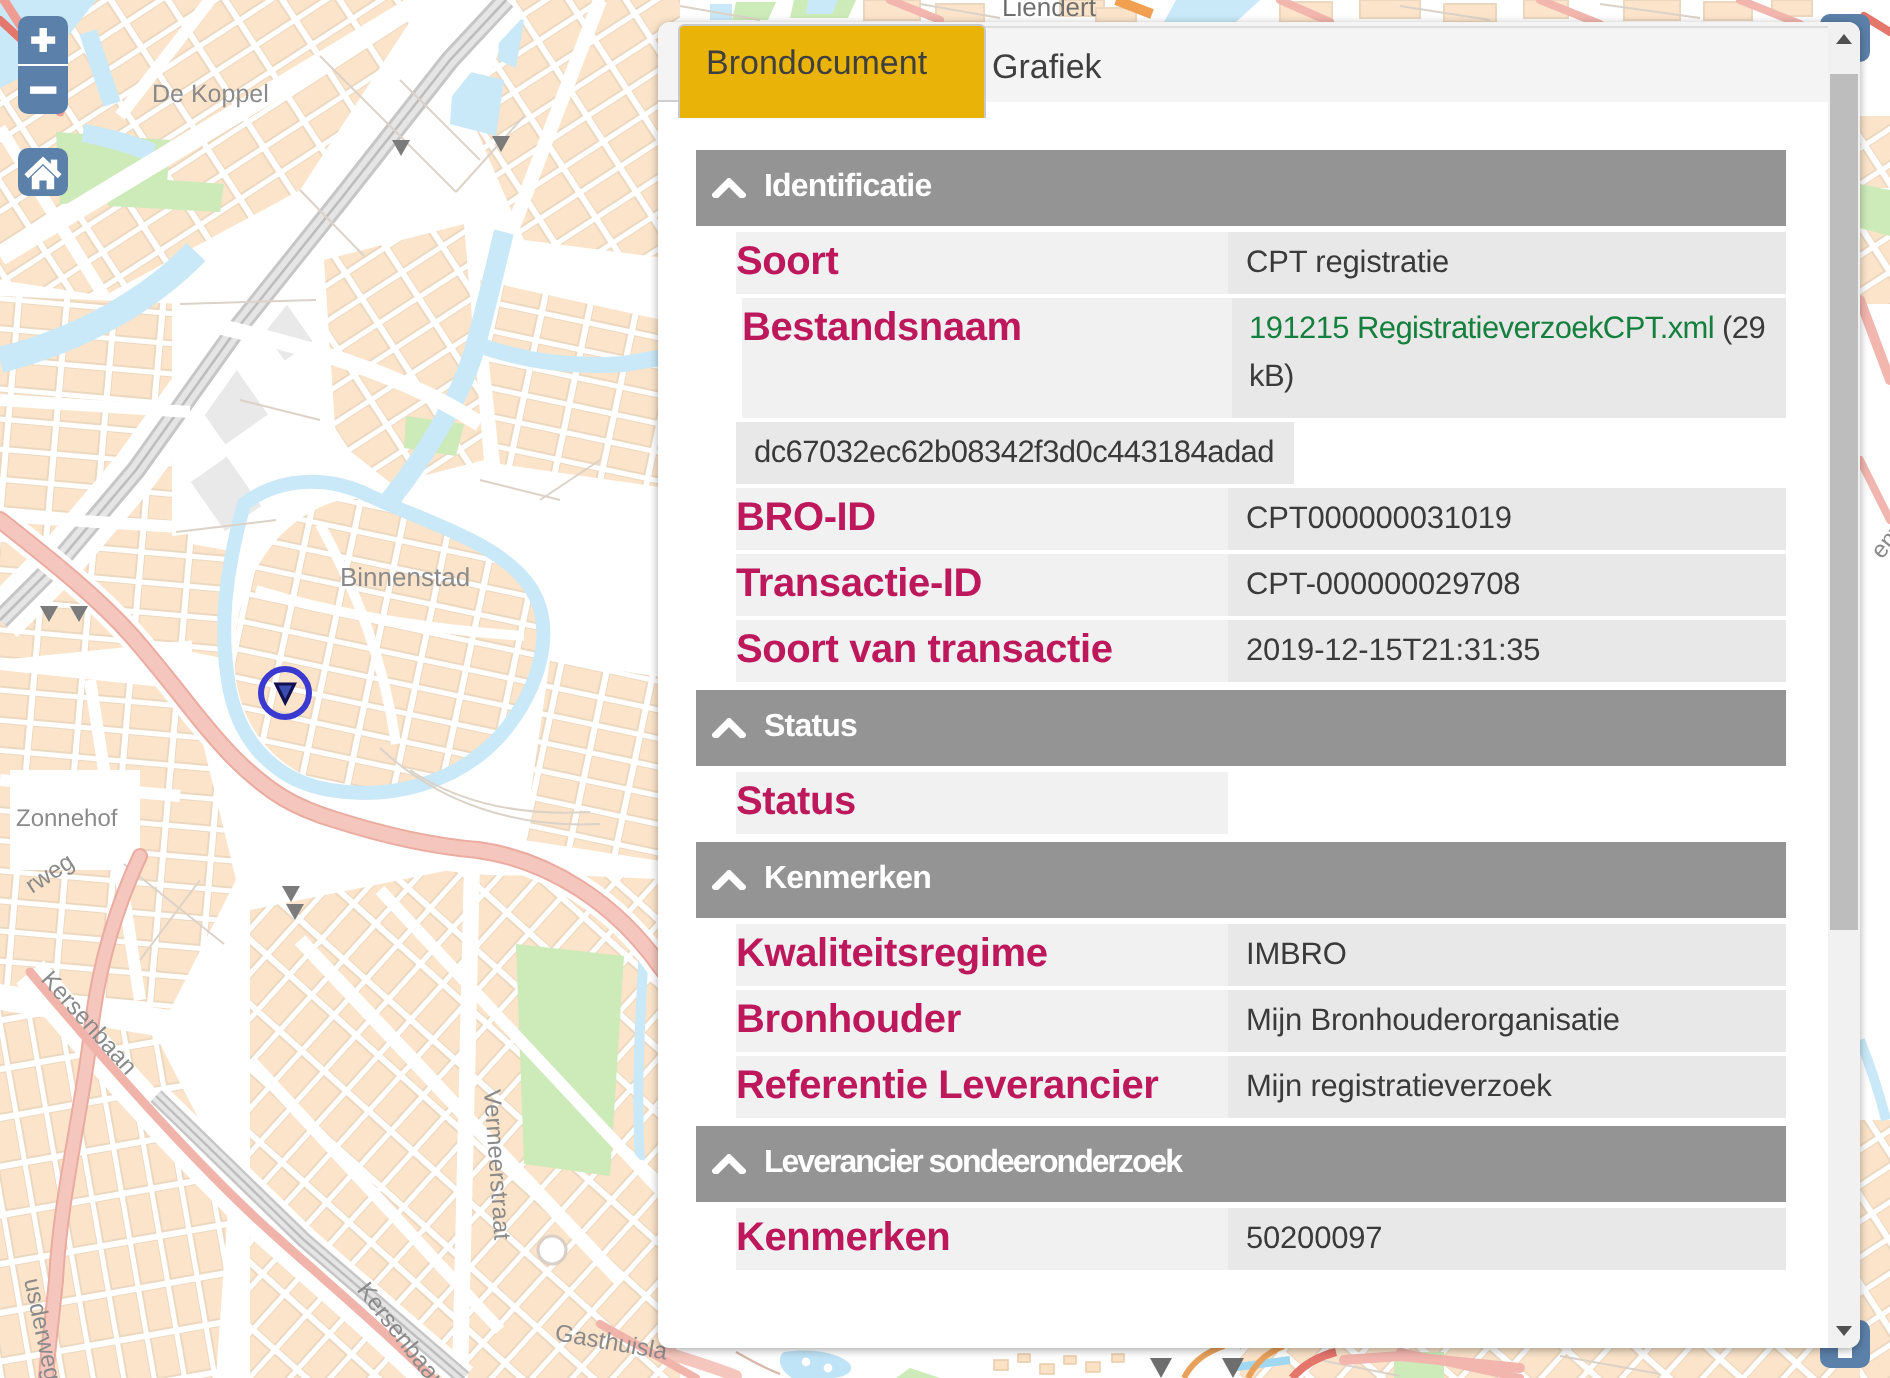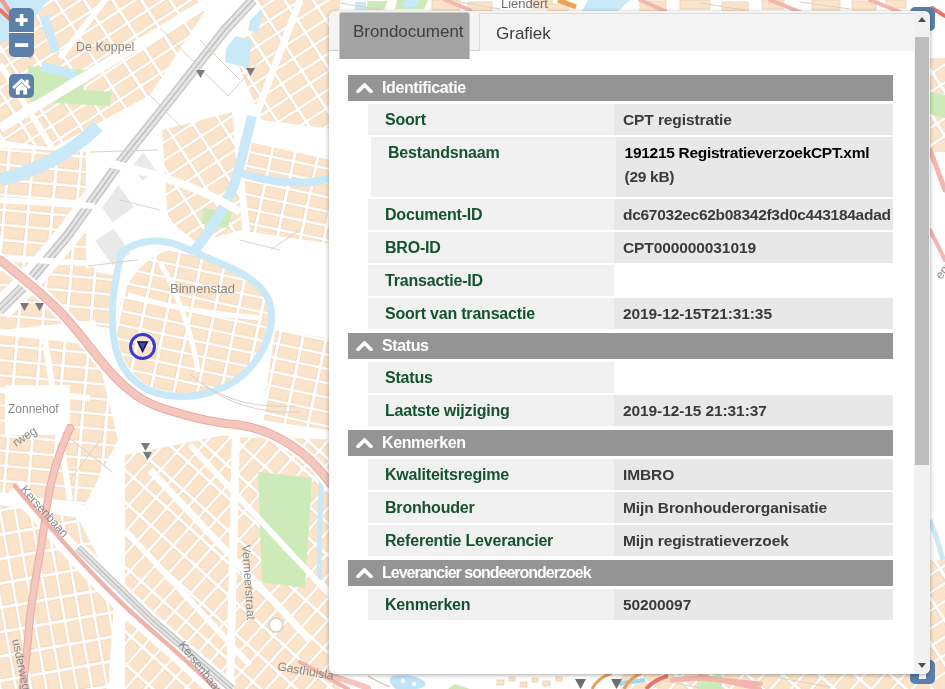--- a/index.html
+++ b/index.html
@@ -10,32 +10,32 @@
 #zin{left:9px;top:8px;border-radius:5px 5px 0 0;box-shadow:0 1px 0 #fff;}
 #zout{left:9px;top:33px;border-radius:0 0 5px 5px;}
 #home{left:9px;top:74px;border-radius:5px;}
 
 #bbtn-top{position:absolute;left:910px;top:7px;width:25px;height:24px;background:#5b80a9;border-radius:5px;z-index:1;}
 #bbtn-bot{position:absolute;left:910px;top:660px;width:25px;height:24px;background:#5b80a9;border-radius:5px;z-index:1;}
 #bbtn-bot:after{content:"";position:absolute;left:9px;top:14px;width:7px;height:5px;background:#fff;}
 
 #panel{position:absolute;left:329px;top:11px;width:601px;height:663px;background:#fff;border-radius:6px;box-shadow:0 1px 4px rgba(0,0,0,.35);z-index:2;overflow:hidden;}
 #tabbar{position:absolute;left:0;top:0;width:585px;height:39px;background:#f4f4f4;border-bottom:1px solid #cfcfcf;border-radius:6px 0 0 0;}
-#tab-active{position:absolute;box-sizing:border-box;left:10px;top:1px;width:131px;height:47px;background:#a3a3a3;border:1px solid #c9c9c9;border-bottom:none;border-radius:3px 3px 0 0;font-size:17px;color:#3f3f3f;padding-left:13px;line-height:38px;}
+#tab-active{position:absolute;box-sizing:border-box;left:10px;top:1px;width:154px;height:47px;background:#eab308;border:1px solid #c9c9c9;border-bottom:none;border-radius:3px 3px 0 0;font-size:17px;color:#3f3f3f;padding-left:13px;line-height:38px;}
 #tab2{position:absolute;box-sizing:border-box;left:150px;top:2px;width:441px;height:38px;background:#f4f4f4;border:1px solid #dcdcdc;border-bottom:none;padding-left:16px;font-size:17px;color:#3f3f3f;line-height:40px;}
 #content{position:absolute;left:19px;top:64px;width:545px;}
-.sec{box-sizing:border-box;height:26px;background:#949494;margin:4px 0 3px 0;color:#fff;font-size:16px;font-weight:bold;letter-spacing:-0.4px;display:flex;align-items:center;}
+.sec{box-sizing:border-box;height:38px;background:#949494;margin:4px 0 3px 0;color:#fff;font-size:16px;font-weight:bold;letter-spacing:-0.4px;display:flex;align-items:center;}
 .sec:first-child{margin-top:0;}
 .sec svg{margin-left:8px;margin-right:9px;}
 .row{display:flex;margin:0 0 2px 20px;height:31px;}
 .row.tall{height:60px;margin-left:23px;}
-.lbl,.val{box-sizing:border-box;font-weight:bold;}
-.lbl{width:246px;background:#f1f1f1;padding:4px 0 0 17px;font-weight:bold;font-size:16px;letter-spacing:-0.2px;color:#14532d;line-height:23px;}
+.lbl,.val{box-sizing:border-box;}
+.lbl{width:246px;background:#f1f1f1;padding:4px 0 0 0;font-weight:bold;font-size:20px;letter-spacing:-0.2px;color:#be185d;line-height:23px;}
 .val{width:279px;background:#e8e8e8;padding:4px 9px 0 9px;font-size:15.5px;letter-spacing:-0.1px;color:#3a3a3a;line-height:24px;}
-.val a{color:#000000;text-decoration:none;}
+.val a{color:#15803d;text-decoration:none;}
 
 #sbar{position:absolute;right:0;top:0;width:16px;height:663px;background:#f1f1f1;}
 #sbar .up{position:absolute;top:0;left:0;width:16px;height:17px;}
 #sbar .up:after{content:"";position:absolute;left:4px;top:6px;border-left:4px solid transparent;border-right:4px solid transparent;border-bottom:5px solid #505050;}
 #sbar .down{position:absolute;bottom:0;left:0;width:16px;height:17px;}
 #sbar .down:after{content:"";position:absolute;left:4px;top:6px;border-left:4px solid transparent;border-right:4px solid transparent;border-top:5px solid #505050;}
 #sbar .thumb{position:absolute;left:1px;top:26px;width:14px;height:428px;background:#bdbdbd;}
 </style>
 </head>
 <body>
@@ -271,43 +271,39 @@
         </svg>Identificatie</div>
     <div class="row">
         <div class="lbl">Soort</div>
         <div class="val">CPT registratie</div>
       </div>
     <div class="row tall">
         <div class="lbl">Bestandsnaam</div>
         <div class="val" style="letter-spacing:-0.3px"><a href="#">191215 RegistratieverzoekCPT.xml</a> (29 kB)</div>
       </div>
     <div class="row">
-        <div class="lbl">Document-ID</div>
         <div class="val" style="letter-spacing:-0.28px">dc67032ec62b08342f3d0c443184adad</div>
       </div>
     <div class="row">
         <div class="lbl">BRO-ID</div>
         <div class="val">CPT000000031019</div>
       </div>
     <div class="row">
         <div class="lbl">Transactie-ID</div>
+        <div class="val">CPT-000000029708</div>
       </div>
     <div class="row">
         <div class="lbl">Soort van transactie</div>
         <div class="val">2019-12-15T21:31:35</div>
       </div>
     <div class="sec"><svg width="17" height="10" viewBox="0 0 17 10">
           <polyline points="2,8.5 8.5,2 15,8.5" fill="none" stroke="#fff" stroke-width="3.6" stroke-linecap="square"></polyline>
         </svg>Status</div>
     <div class="row">
         <div class="lbl">Status</div>
-      </div>
-    <div class="row">
-        <div class="lbl">Laatste wijziging</div>
-        <div class="val">2019-12-15 21:31:37</div>
       </div>
     <div class="sec"><svg width="17" height="10" viewBox="0 0 17 10">
           <polyline points="2,8.5 8.5,2 15,8.5" fill="none" stroke="#fff" stroke-width="3.6" stroke-linecap="square"></polyline>
         </svg>Kenmerken</div>
     <div class="row">
         <div class="lbl">Kwaliteitsregime</div>
         <div class="val">IMBRO</div>
       </div>
     <div class="row">
         <div class="lbl">Bronhouder</div>

